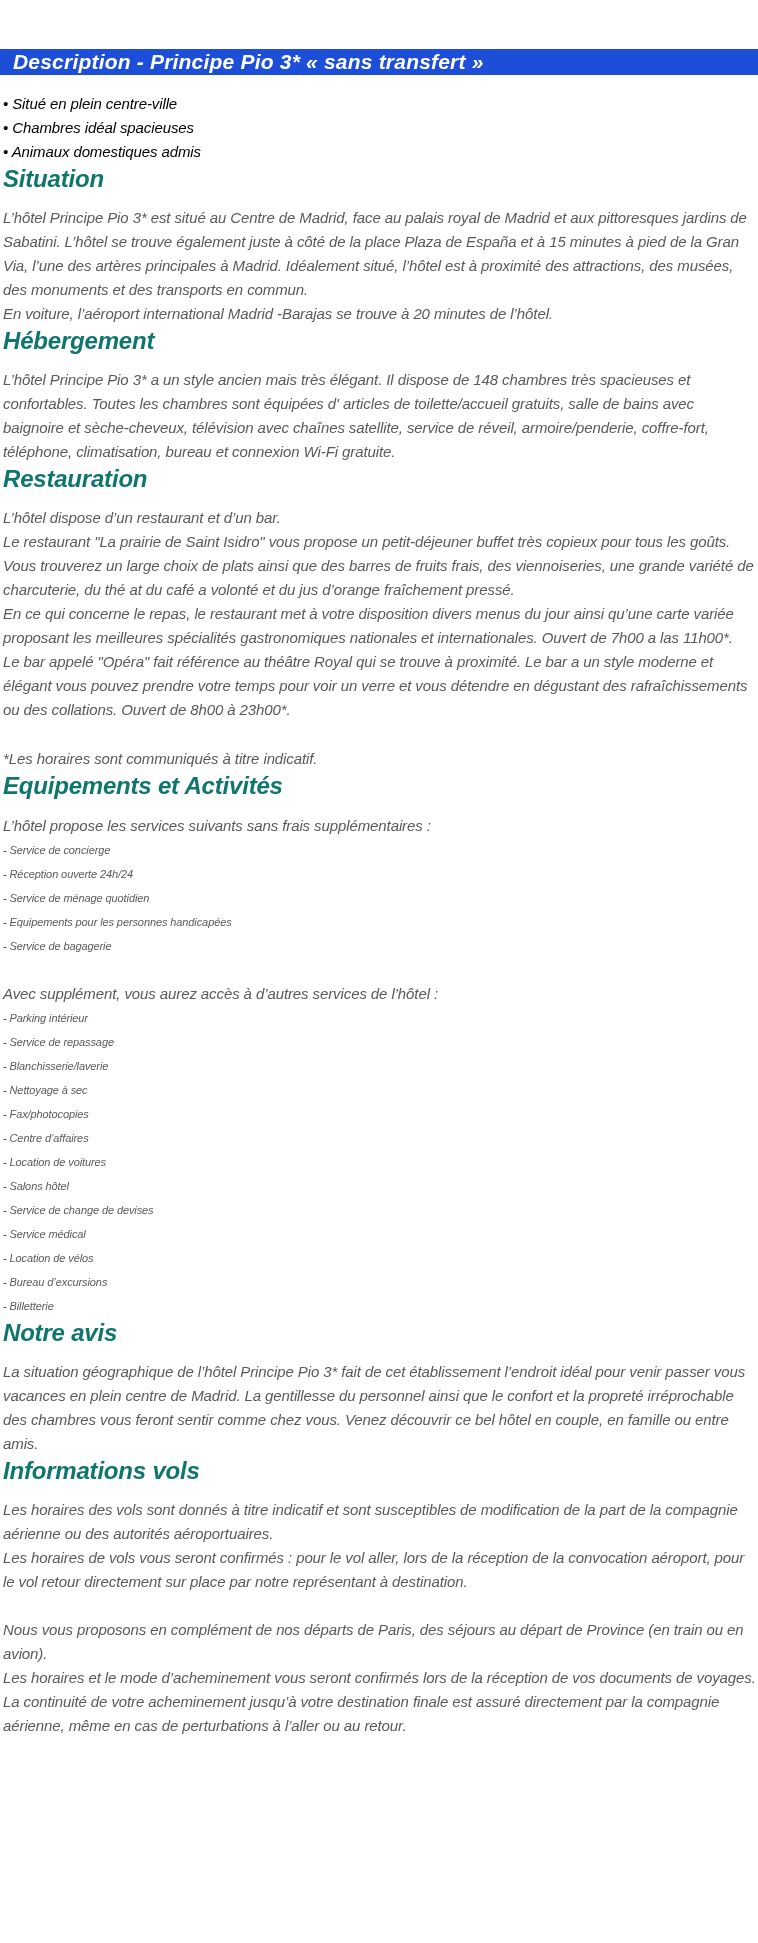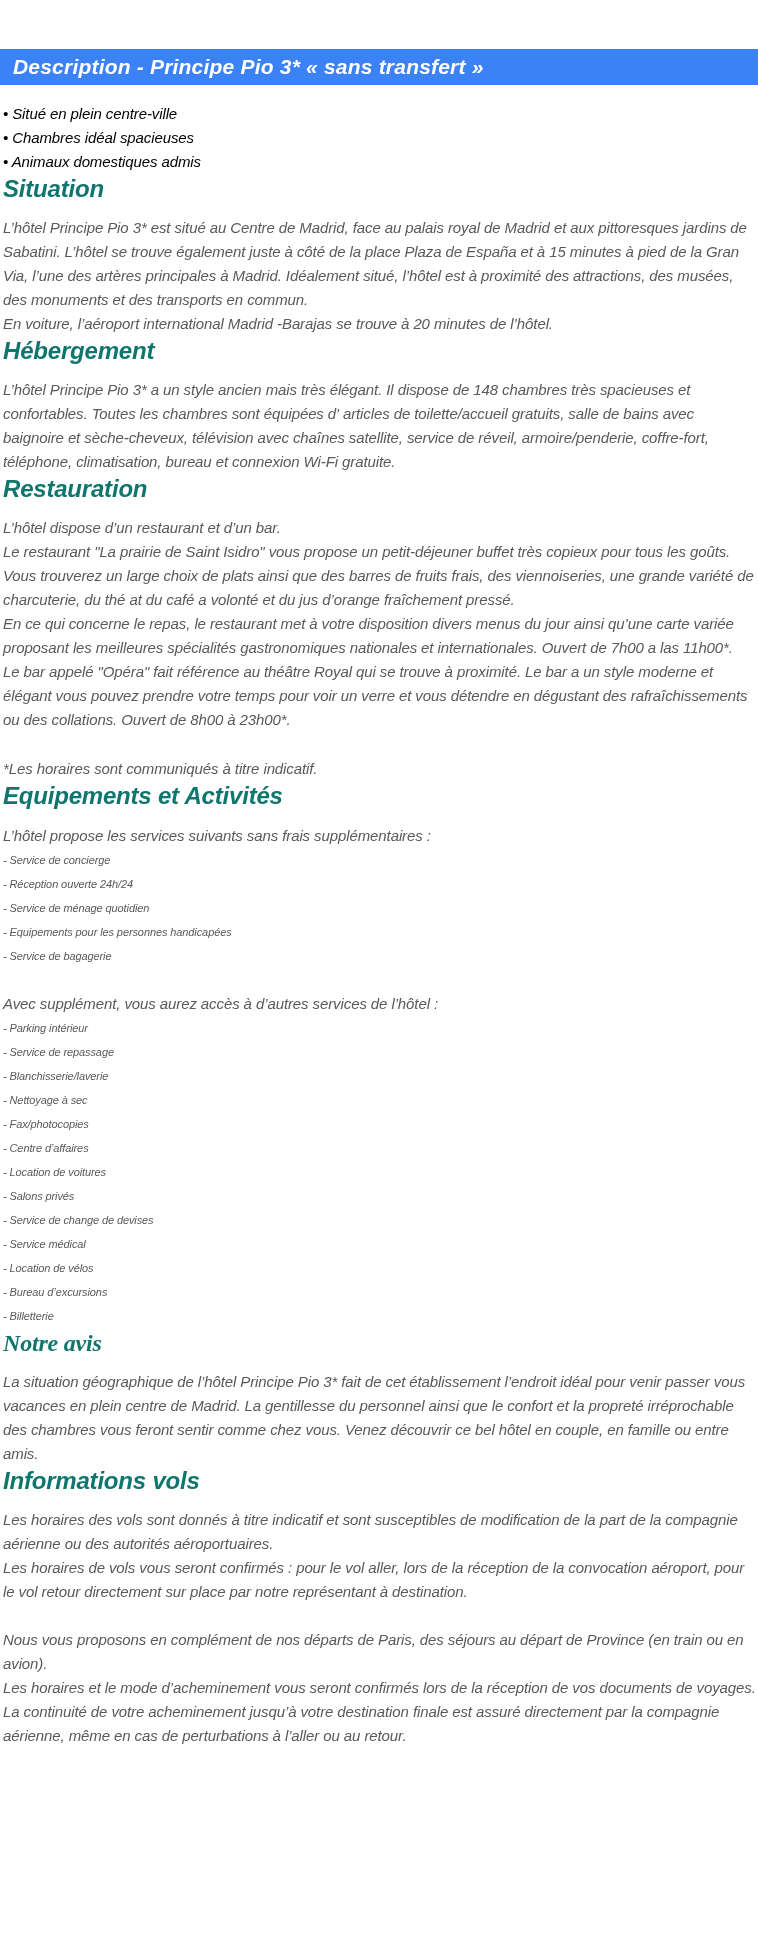--- a/index.html
+++ b/index.html
@@ -5,22 +5,22 @@
   html, body { margin: 0; padding: 0; background: #ffffff; }
   body {
     width: 758px;
     font-family: "Liberation Sans", sans-serif;
     font-style: italic;
     color: #58595b;
     -webkit-font-smoothing: antialiased;
   }
   .title-bar {
     margin-top: 49px;
-    height: 36px;
-    background: #3b82f6;
+    height: 26px;
+    background: #1d4ed8;
     display: flex;
     align-items: center;
     padding-left: 13px;
     box-sizing: border-box;
   }
   .title-bar .title-text {
     color: #ffffff;
     font-weight: bold;
     font-style: italic;
     font-size: 21px;
@@ -39,21 +39,21 @@
     margin: 0;
     font-size: 24px;
     line-height: 30px;
     font-weight: bold;
     font-style: italic;
     color: #0f766e;
     letter-spacing: -0.2px;
   }
   .mt-normal { margin-top: 29px; }
   .mt-large  { margin-top: 55px; }
-  .mt-xlarge { margin-top: 51px; font-family: Liberation Serif, serif; }
+  .mt-xlarge { margin-top: 51px; }
   .para {
     margin: 12px 0 0 0;
     font-size: 15px;
     line-height: 24px;
     letter-spacing: -0.1px;
     white-space: pre-line;
   }
   .para.note { margin-top: 25px; }
   .para.second-block { margin-top: 24px; }
   .svc-list { margin: 0; }
@@ -105,21 +105,21 @@
   </div>
   <div class="para intro2">Avec supplément, vous aurez accès à d’autres services de l’hôtel :</div>
   <div class="svc-list">
     <div class="svc-item">- Parking intérieur</div>
     <div class="svc-item">- Service de repassage</div>
     <div class="svc-item">- Blanchisserie/laverie</div>
     <div class="svc-item">- Nettoyage à sec</div>
     <div class="svc-item">- Fax/photocopies</div>
     <div class="svc-item">- Centre d’affaires</div>
     <div class="svc-item">- Location de voitures</div>
-    <div class="svc-item">- Salons privés</div>
+    <div class="svc-item">- Salons hôtel</div>
     <div class="svc-item">- Service de change de devises</div>
     <div class="svc-item">- Service médical</div>
     <div class="svc-item">- Location de vélos</div>
     <div class="svc-item">- Bureau d’excursions</div>
     <div class="svc-item">- Billetterie</div>
   </div>
 
   <h2 class="section-heading mt-xlarge">Notre avis</h2>
   <div class="para">La situation géographique de l’hôtel Principe Pio 3* fait de cet établissement l’endroit idéal pour venir passer vous vacances en plein centre de Madrid. La gentillesse du personnel ainsi que le confort et la propreté irréprochable des chambres vous feront sentir comme chez vous. Venez découvrir ce bel hôtel en couple, en famille ou entre amis.</div>
 

